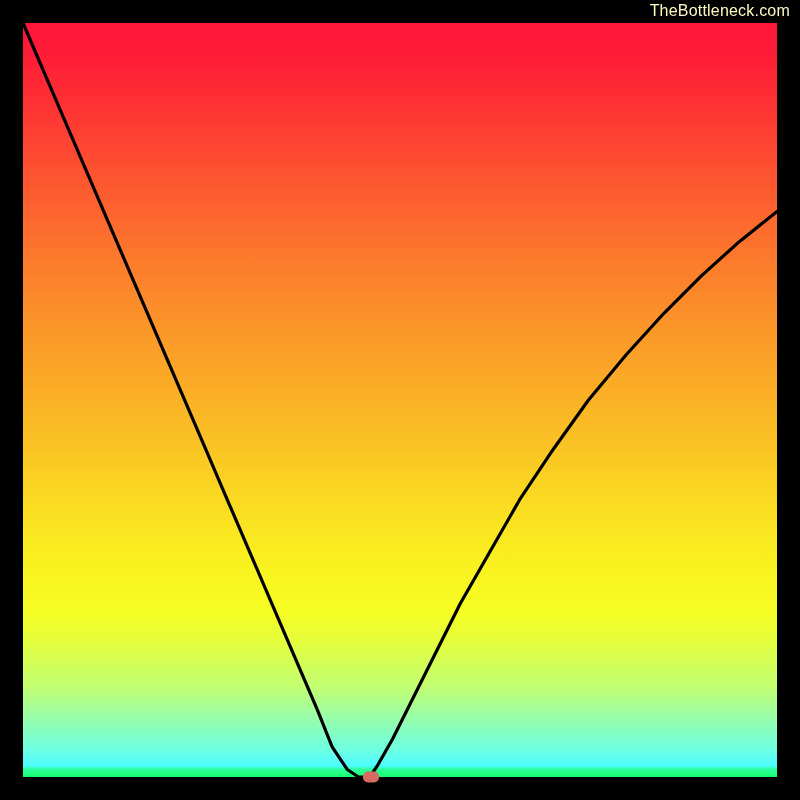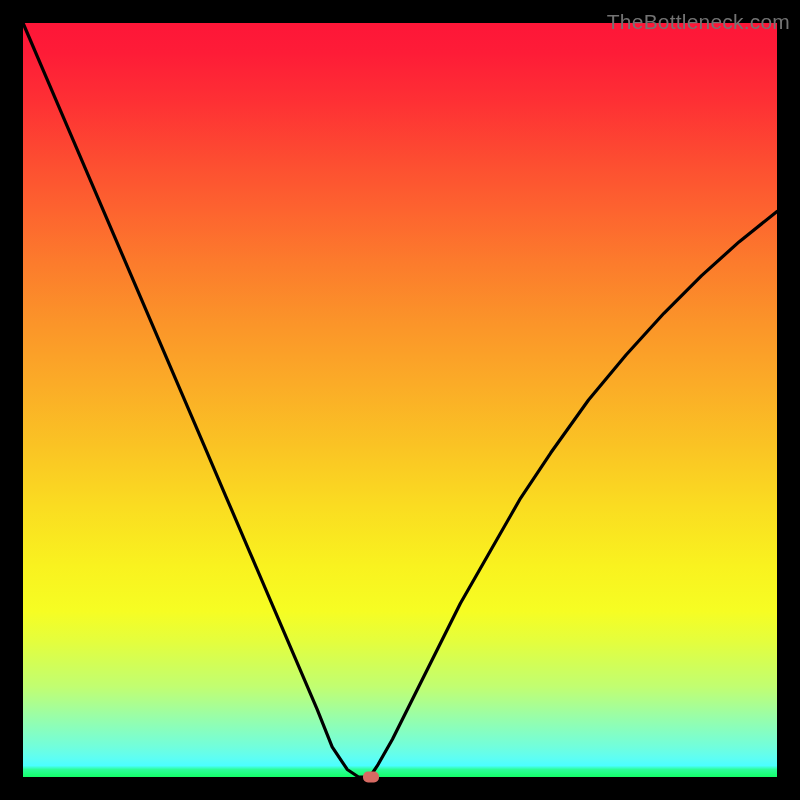--- a/index.html
+++ b/index.html
@@ -50,25 +50,24 @@
       #5efef3 97.5%,
       #4cfeff 98.5%,
       #2cfe9a 99%,
       #14fe69 100%
     );
   }
   .watermark {
     position: absolute;
     top: 2px;
     right: 10px;
-    color: #737373;
-    font-size: 21px;
+    color: #fef9c3;
+    font-size: 16px;
     font-weight: 500;
     letter-spacing: 0.2px;
-    margin-top: 8px;
   }
   .curve-svg {
     position: absolute;
     left: 23px;
     top: 23px;
     width: 754px;
     height: 754px;
     overflow: visible;
   }
   .marker {

